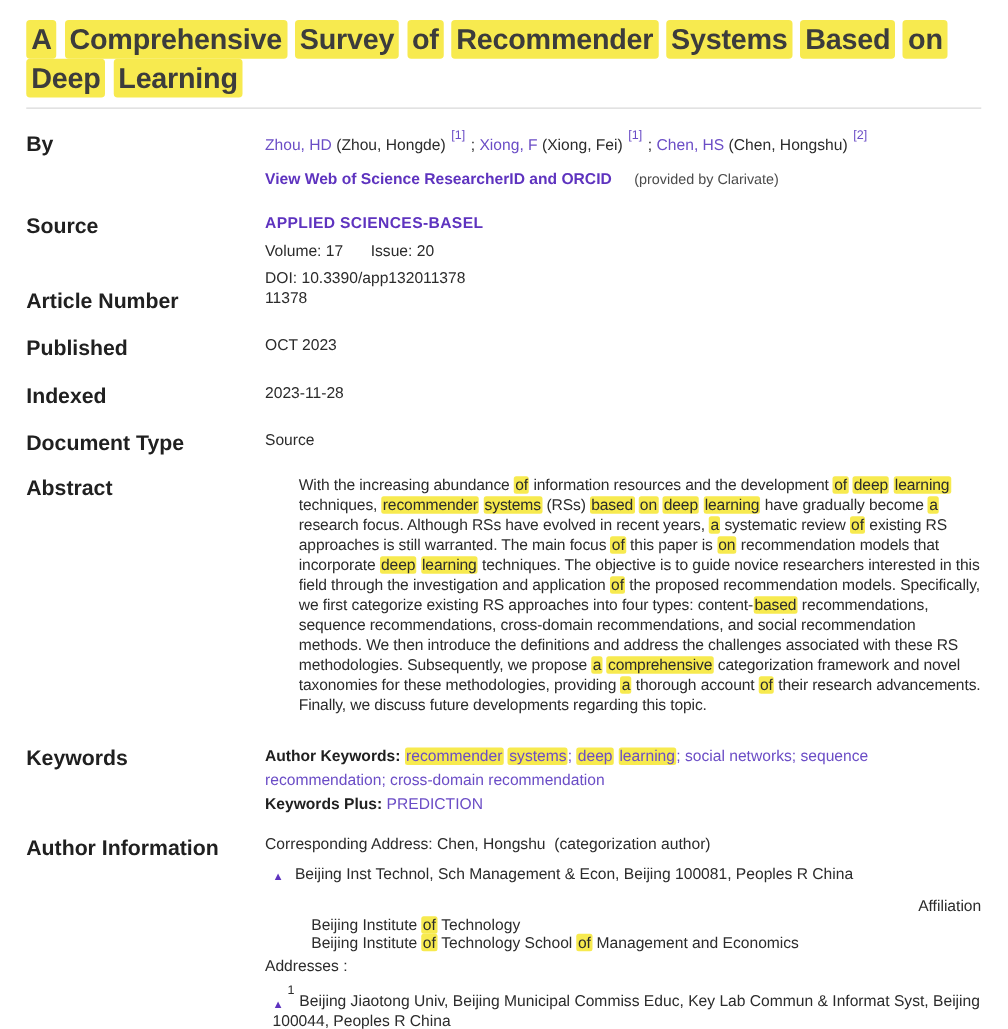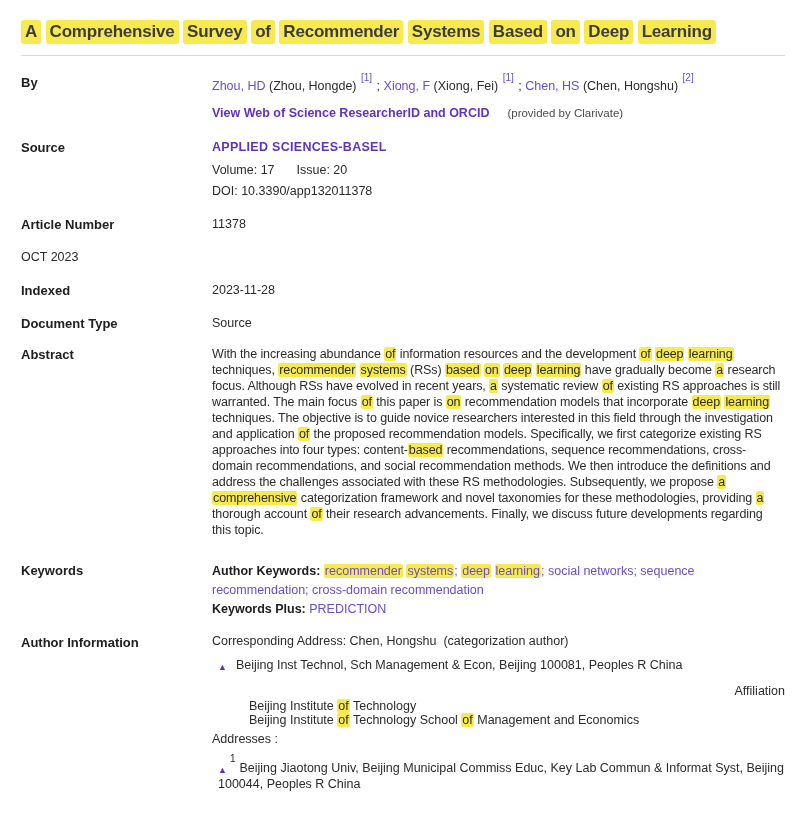--- a/index.html
+++ b/index.html
@@ -6,59 +6,59 @@
   html, body {
     width: 806px; height: 823px; overflow: hidden;
     background: #ffffff;
     font-family: "Liberation Sans", "DejaVu Sans", sans-serif;
     color: #2b2b2b;
   }
   .page { padding: 16px 21px 0 21px; width: 806px; }
 
   
   .title {
-    font-size: 17px; font-weight: 700; line-height: 31px;
+    font-size: 23px; font-weight: 700; line-height: 31px;
     color: #3c3c3c; max-width: 745px; letter-spacing: -0.2px;
   }
   .title mark { padding: 2px 4px 3px 4px; border-radius: 3px; }
   mark { background: #f7ea4f; color: inherit; border-radius: 2px; padding: 0 1px; }
 
   .divider { border: none; border-top: 1px solid #d9d9d9; margin-top: 8px; }
 
   
   .row { display: flex; align-items: flex-start; }
   .row .label {
-    flex: 0 0 191px; font-weight: 700; font-size: 13px; color: #202020;
+    flex: 0 0 191px; font-weight: 700; font-size: 17px; color: #202020;
     padding-top: 1px;
   }
   .row .content { flex: 1 1 auto; font-size: 12.5px; color: #2b2b2b; line-height: 16px; }
 
   #row-by        { margin-top: 18px; }
   #row-source    { margin-top: 18px; }
-  #row-article   { margin-top: 17px; }
+  #row-article   { }
   #row-published { margin-top: 17px; }
   #row-indexed   { margin-top: 17px; }
   #row-doctype   { margin-top: 17px; }
   #row-abstract  { margin-top: 15px; }
   #row-keywords  { margin-top: 24px; }
   #row-authorinfo{ margin-top: 15px; }
 
   .lnk { color: #6b4dc6; text-decoration: none; cursor: pointer; }
   .lnk-bold { color: #5e33bf; font-weight: 700; text-decoration: none; cursor: pointer; }
   .sup { color: #6b4dc6; font-size: 10px; position: relative; top: -4px; margin: 0 1px; }
 
   .researcher-line { margin-top: 11px; }
   .provided { color: #4b4b4b; font-size: 11.5px; margin-left: 18px; }
 
   .journal-line .lnk-bold { letter-spacing: 0.3px; font-size: 12.5px; }
   .volume-line { margin-top: 7px; }
   .issue-span { margin-left: 22px; }
   .doi-line { margin-top: 5px; }
 
-  .abstract-text { line-height: 17.6px; font-size: 12px; letter-spacing: -0.1px; max-width: 573px; }
+  .abstract-text { line-height: 17.6px; font-size: 12px; letter-spacing: -0.1px; max-width: 573px; margin-left: 27px; }
 
   .kw-line { line-height: 18.5px; max-width: 573px; }
   .kw-line .bold-label { font-weight: 700; color: #202020; }
   .kw-plus-line { margin-top: 1px; line-height: 18.5px; }
   .kw-segs mark { color: #6b4dc6; }
 
   
   .ai-line { line-height: 15px; white-space: pre-wrap; }
   .addr-line { margin-top: 9px; margin-left: 6px; line-height: 15px; }
   .tri { color: #5e33bf; font-size: 9px; margin-right: 9px; position: relative; top: 1px; cursor: pointer; }
@@ -101,20 +101,21 @@
       <div class="doi-line">DOI: 10.3390/app132011378</div>
     </div>
   </div>
 
   <div class="row" id="row-article">
     <div class="label">Article Number</div>
     <div class="content">11378</div>
   </div>
 
   <div class="row" id="row-published">
+    <div class="label">Published</div>
     <div class="content">OCT 2023</div>
   </div>
 
   <div class="row" id="row-indexed">
     <div class="label">Indexed</div>
     <div class="content">2023-11-28</div>
   </div>
 
   <div class="row" id="row-doctype">
     <div class="label">Document Type</div>

